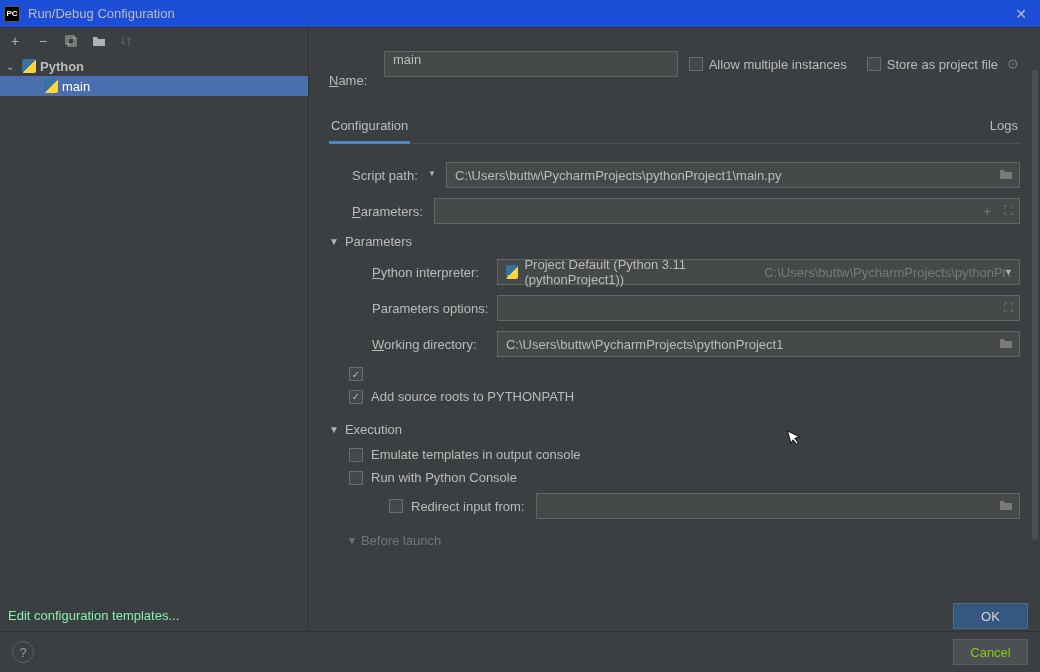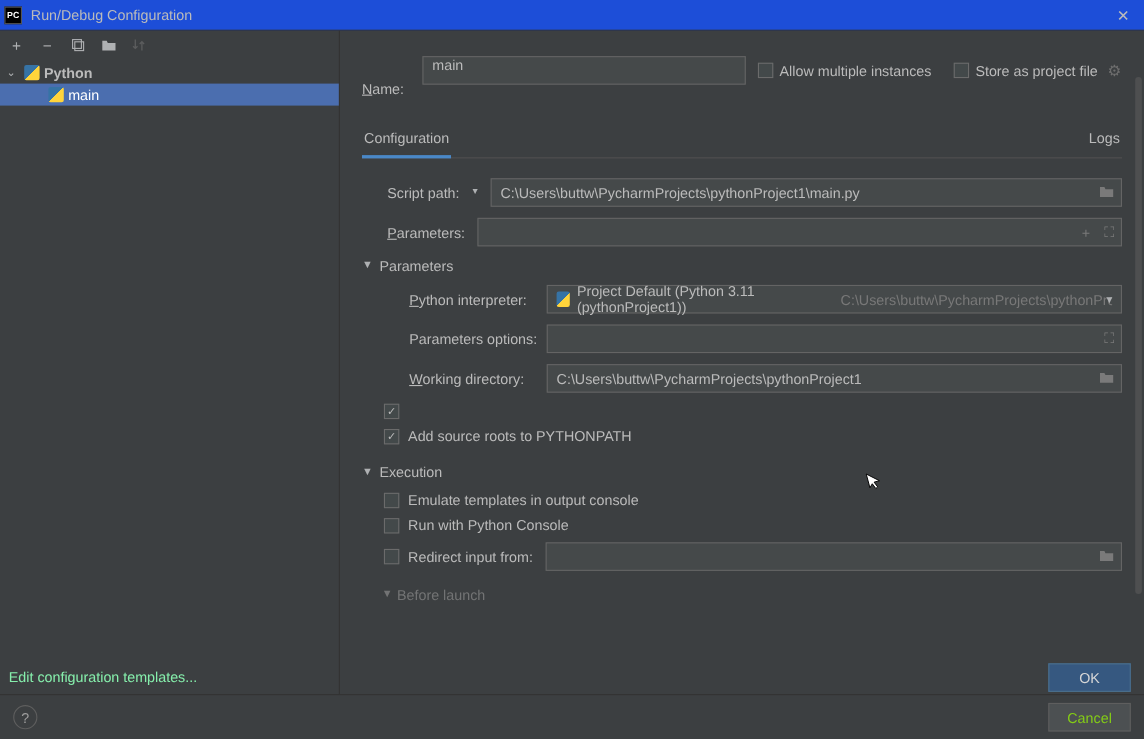--- a/index.html
+++ b/index.html
@@ -206,21 +206,21 @@
     }
     .interp-select .py-small {
       width: 14px; height: 14px;
       background: linear-gradient(135deg, #3673a5 50%, #ffd43b 50%);
       border-radius: 2px;
       margin-right: 6px;
     }
     .interp-select .grey-path { color: #787878; margin-left: 4px; white-space: nowrap; overflow: hidden; }
     .interp-select .dd-arrow { position: absolute; right: 6px; font-size: 9px; color: #afb1b3; }
     .cb-row { display: flex; align-items: center; gap: 8px; margin-bottom: 8px; }
-    .redirect-row { display: flex; align-items: center; gap: 8px; }
+    .redirect-row { display: flex; align-items: center; gap: 8px; margin-left: 40px; }
     .redirect-row .finput { margin-left: 4px; }
     .scrollbar-indicator {
       position: absolute;
       right: 2px;
       top: 42px;
       width: 6px;
       height: 470px;
       background: #5a5a5a;
       border-radius: 3px;
       opacity: 0.6;

